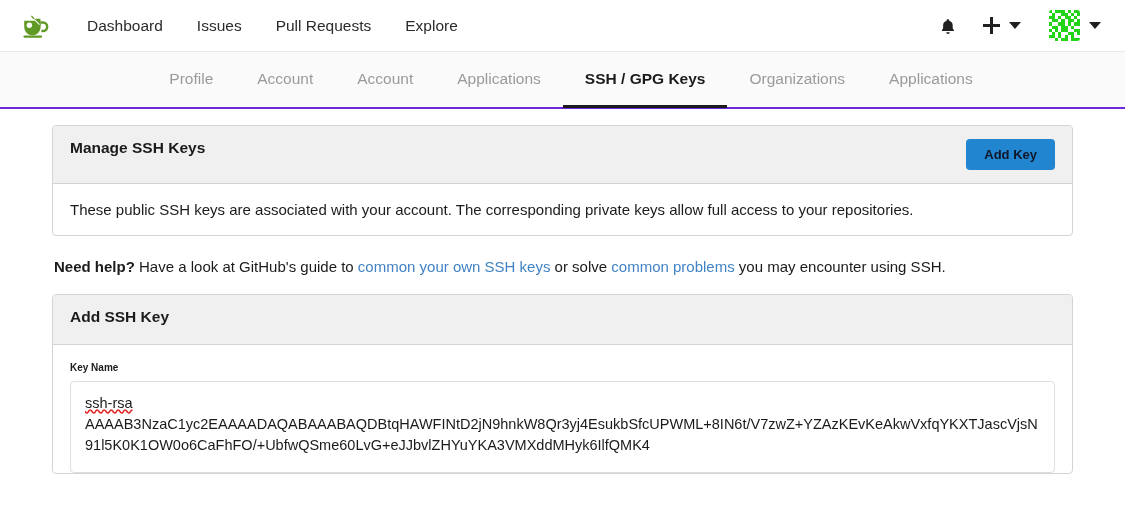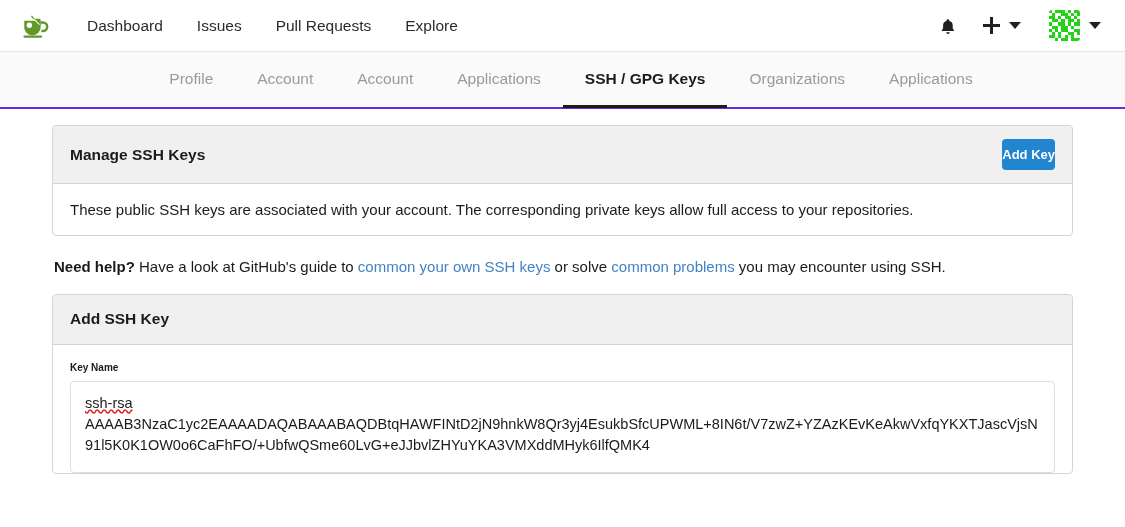--- a/index.html
+++ b/index.html
@@ -113,38 +113,38 @@
     border-radius: 4px;
     background: #ffffff;
     margin-bottom: 20px;
   }
   .panel-header {
     background: #f0f0f0;
     border-bottom: 1px solid #d4d4d5;
     border-radius: 4px 4px 0 0;
     padding: 13px 17px;
     display: flex;
-    align-items: center;
+    align-items: flex-start;
     min-height: 50px;
   }
   .panel-title {
     font-size: 15.5px;
     font-weight: bold;
     color: #1b1b1b;
   }
   .btn-primary {
     margin-left: auto;
     background: #2185d0;
-    color: #ffffff;
+    color: #0f172a;
     border: none;
     border-radius: 4px;
     font-size: 13px;
     font-weight: bold;
     font-family: "Liberation Sans", sans-serif;
-    padding: 9px 0;
+    padding: 9px 18px;
     cursor: pointer;
     line-height: 1;
   }
   .panel-body {
     padding: 17px;
     font-size: 15px;
     color: #1b1b1b;
   }
 
   .help-line {

